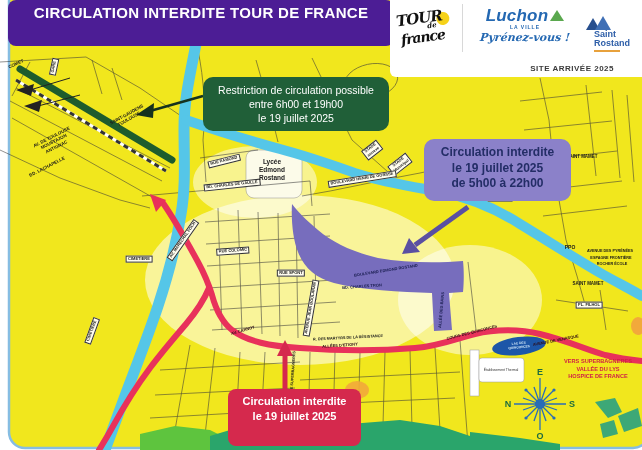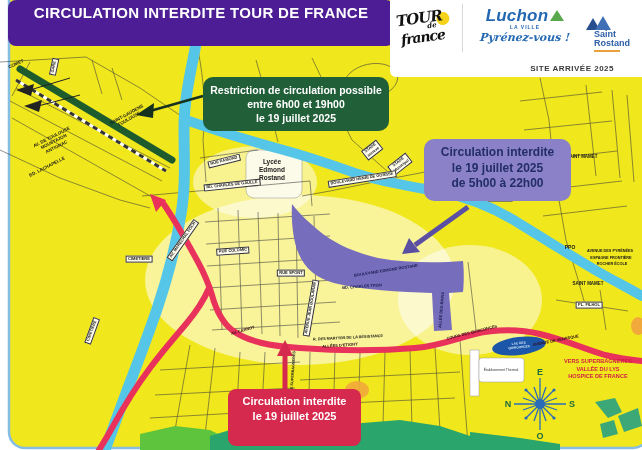--- a/index.html
+++ b/index.html
@@ -51,21 +51,21 @@
   .sa-m1{left:0;border-width:0 7px 12px 7px;border-color:transparent transparent #274f8e transparent;}
   .sa-m2{left:9px;border-width:0 8px 14px 8px;border-color:transparent transparent #3f6fb5 transparent;}
   .sa-text{display:inline-block;vertical-align:middle;margin-left:8px;}
   .sa-bar{width:26px;height:2px;margin-top:1px;background:#e8a13c;}
   .site-arrivee{position:absolute;right:28px;bottom:4px;font-size:8px;font-weight:800;color:#3a3a3a;
                 letter-spacing:.5px;}
 
   .callout{position:absolute;z-index:5;text-align:center;box-sizing:border-box;}
   .callout div{white-space:nowrap;}
   .co-green{left:203px;top:77px;width:186px;height:54px;background:#205f38;border-radius:10px;
-            color:#fff;font-size:10.5px;font-weight:700;padding-top:6px;line-height:1.35;}
+            color:#fff;font-size:10.5px;font-weight:400;padding-top:6px;line-height:1.35;}
   .co-purple{left:424px;top:139px;width:147px;height:62px;background:#8b81c9;border-radius:10px;
              color:#232d66;font-size:12px;font-weight:700;padding-top:6px;line-height:1.3;}
   .co-red{left:228px;top:389px;width:133px;height:57px;background:#d5294d;border-radius:8px;
           color:#fff;font-size:11px;font-weight:600;padding-top:5px;line-height:1.35;}
 </style>
 </head>
 <body>
 
 <div class="stage">
 

